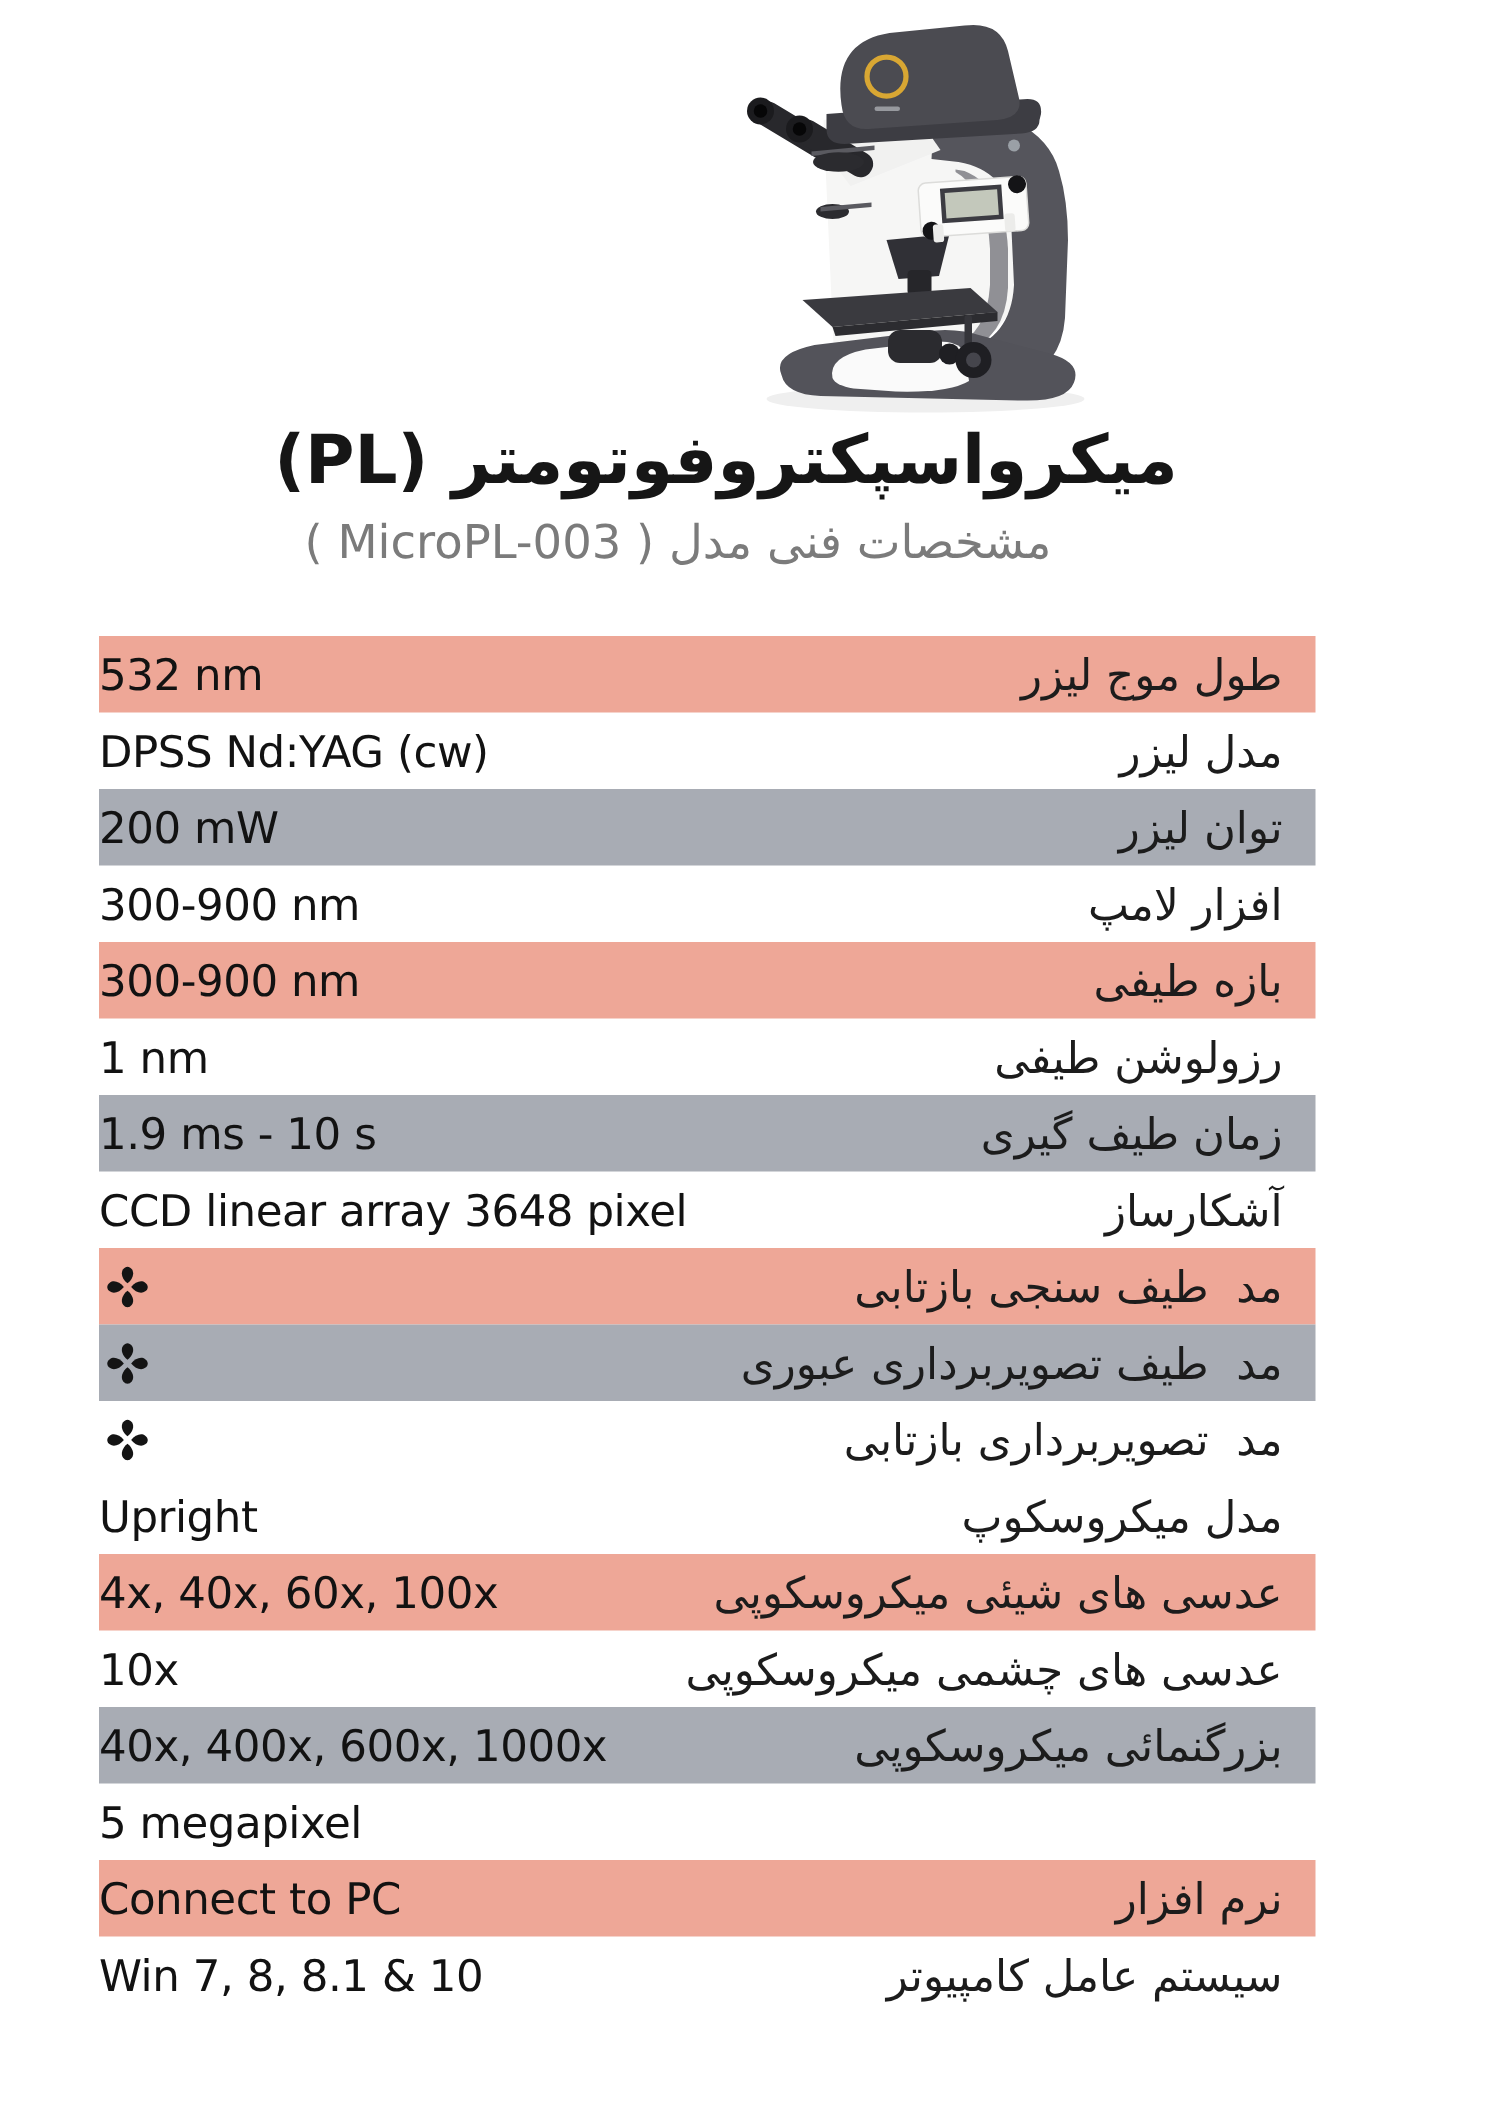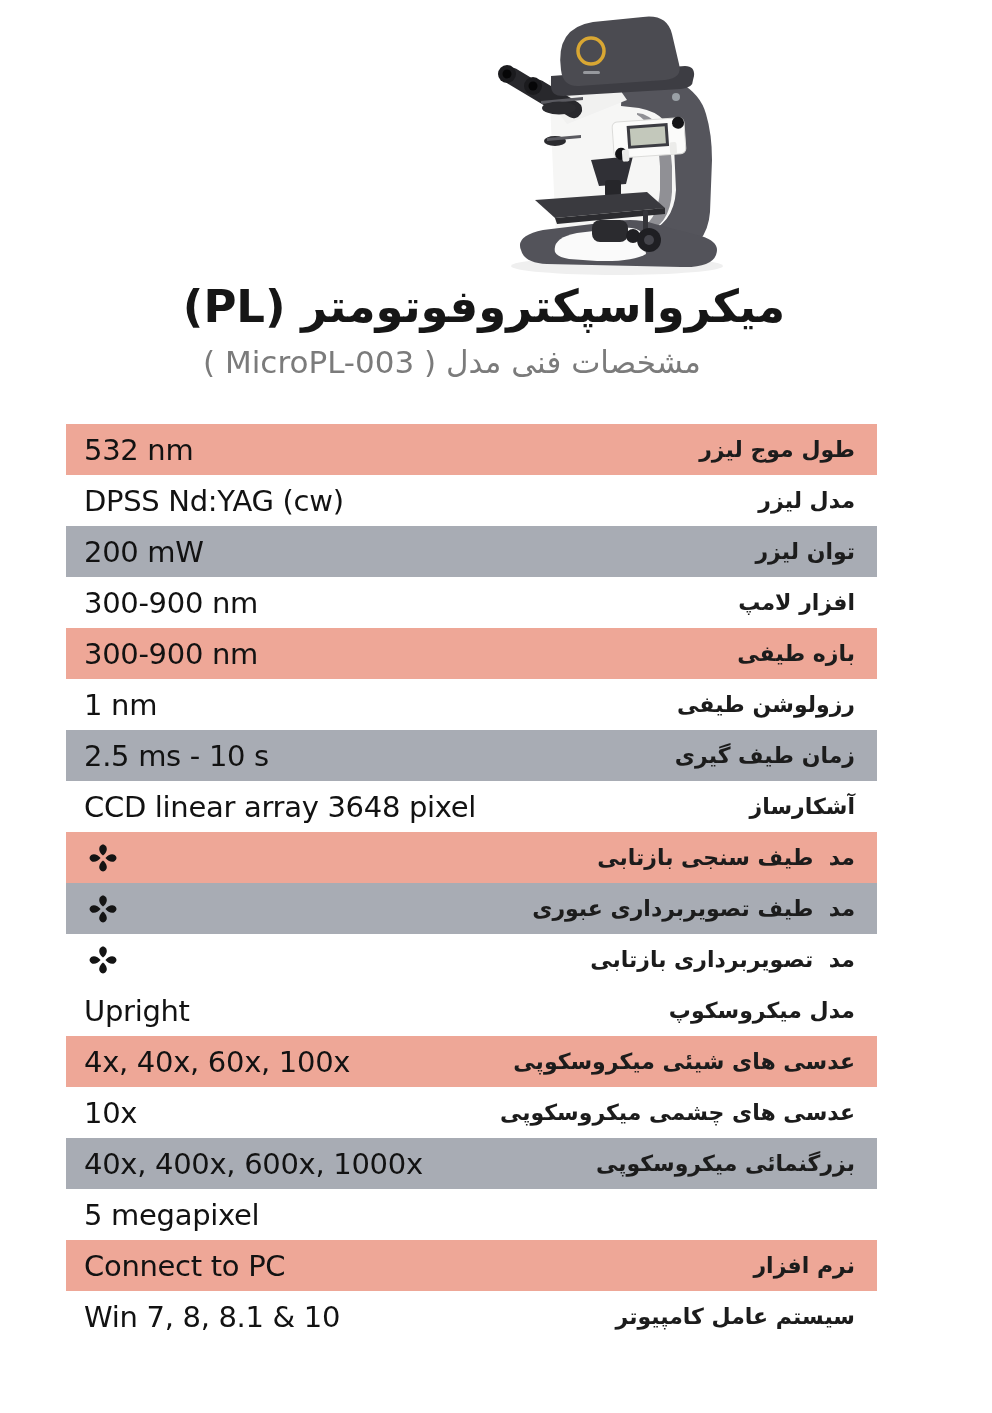--- a/index.html
+++ b/index.html
@@ -25,28 +25,28 @@
     text-align:center; direction:rtl;
     transform:translateX(-44px);
     font-size:31px; font-weight:normal; color:var(--subtitle-text,#7b7b7b);
   }
   .spec-table {
     position:absolute; left:66px; top:424px; width:811px;
   }
   .spec-row {
     height:51px;
     display:flex; align-items:center; justify-content:space-between;
-    padding:0 22px 0 18px;
+    padding:0 22px 0 0;
   }
   .tone-salmon { background:var(--row-salmon,#eea797); }
   .tone-gray   { background:var(--row-gray,#a8acb4); }
   .tone-white  { background:transparent; }
   .spec-label {
     direction:rtl; white-space:pre;
-    font-weight:bold; font-size:22px; color:var(--label-text,#1c1c1c);
+    font-weight:normal; font-size:29px; color:var(--label-text,#1c1c1c);
   }
   .value-cell { display:flex; align-items:center; }
   .spec-value {
     font-size:29px; font-weight:500; color:var(--value-text,#121212);
     letter-spacing:-0.3px; white-space:pre;
   }
   .petal-icon { display:block; margin-left:4px; }
 </style>
 </head>
 <body>
@@ -165,21 +165,21 @@
   <div class="spec-row tone-white">
     <div class="value-cell">
       <span class="spec-value">1 nm</span>
 
     </div>
     <div class="spec-label" dir="rtl">رزولوشن طیفی</div>
   </div>
 
   <div class="spec-row tone-gray">
     <div class="value-cell">
-      <span class="spec-value">2.5 ms - 10 s</span>
+      <span class="spec-value">1.9 ms - 10 s</span>
 
     </div>
     <div class="spec-label" dir="rtl">زمان طیف گیری</div>
   </div>
 
   <div class="spec-row tone-white">
     <div class="value-cell">
       <span class="spec-value">CCD linear array 3648 pixel</span>
 
     </div>

